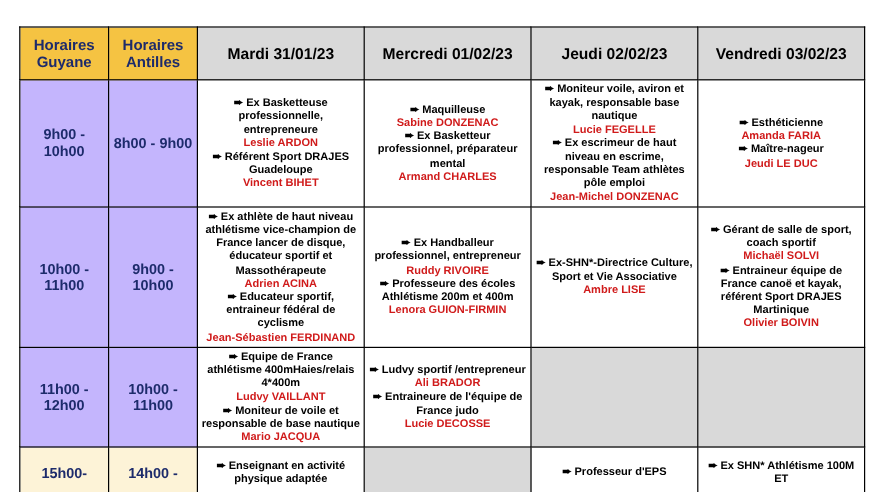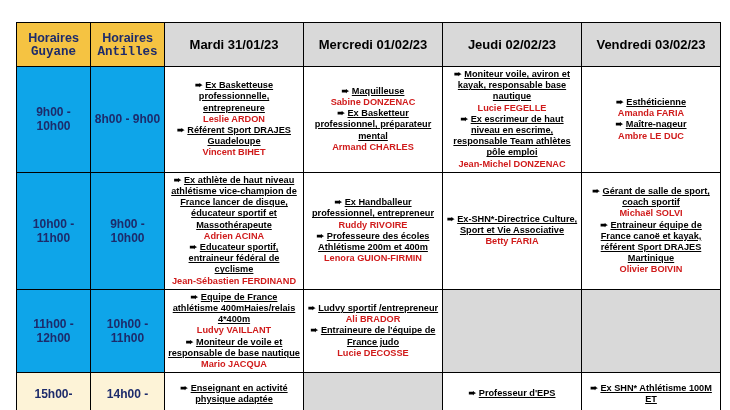--- a/index.html
+++ b/index.html
@@ -38,54 +38,53 @@
   .hdr {
     background: #f5c342;
     text-align: center;
     font-weight: bold;
     color: #1d2b6b;
     font-size: 12.5px;
     line-height: 14px;
     height: 44px;
   }
   .hdr .l1 { display: block; }
-  .hdr .l2 { display: block; font-family: Liberation Mono, monospace; }
+  .hdr .l2 { display: block; }
   .hdr-day {
     background: #d9d9d9;
     text-align: center;
     font-weight: bold;
     color: #000000;
     font-size: 13px;
     line-height: 16px;
   }
   .hdr-day .l2 { font-weight: bold; }
 
   .time {
-    background: #0ea5e9;
+    background: #c4b5fd;
     text-align: center;
     font-weight: bold;
     color: #1d2b6b;
     font-size: 12px;
     line-height: 14px;
   }
   .time.pale {
     background: #fdf3d7;
   }
   .cell {
     text-align: center;
     font-size: 9.2px;
     line-height: 11.2px;
     color: #000000;
   }
   .cell.gray { background: #d9d9d9; }
   .entry { margin: 0 0 0 0; }
   .role {
     color: #000000;
     font-weight: bold;
-    text-decoration: underline;
   }
   .name {
     color: #d01b1b;
     font-weight: bold;
     display: block;
   }
   .arrow {
     color: #000000;
     font-weight: bold;
   }
@@ -146,36 +145,36 @@
           <td class="cell">
             <div class="entry"><span class="arrow">➨ </span><span class="role">Maquilleuse</span><span class="name">Sabine DONZENAC</span></div>
             <div class="entry"><span class="arrow">➨ </span><span class="role">Ex Basketteur professionnel, préparateur mental</span><span class="name">Armand CHARLES</span></div>
           </td>
           <td class="cell">
             <div class="entry"><span class="arrow">➨ </span><span class="role">Moniteur voile, aviron et kayak, responsable base nautique</span><span class="name">Lucie FEGELLE</span></div>
             <div class="entry"><span class="arrow">➨ </span><span class="role">Ex escrimeur de haut niveau en escrime, responsable Team athlètes pôle emploi</span><span class="name">Jean-Michel DONZENAC</span></div>
           </td>
           <td class="cell">
             <div class="entry"><span class="arrow">➨ </span><span class="role">Esthéticienne</span><span class="name">Amanda FARIA</span></div>
-            <div class="entry"><span class="arrow">➨ </span><span class="role">Maître-nageur</span><span class="name">Ambre LE DUC</span></div>
+            <div class="entry"><span class="arrow">➨ </span><span class="role">Maître-nageur</span><span class="name">Jeudi LE DUC</span></div>
           </td>
         </tr>
         <tr class="r2">
           <td class="time">10h00 - 11h00</td>
           <td class="time">9h00 - 10h00</td>
           <td class="cell">
             <div class="entry"><span class="arrow">➨ </span><span class="role">Ex athlète de haut niveau athlétisme vice-champion de France lancer de disque, éducateur sportif et Massothérapeute</span><span class="name">Adrien ACINA</span></div>
             <div class="entry"><span class="arrow">➨ </span><span class="role">Educateur sportif, entraineur fédéral de cyclisme</span><span class="name">Jean-Sébastien FERDINAND</span></div>
           </td>
           <td class="cell">
             <div class="entry"><span class="arrow">➨ </span><span class="role">Ex Handballeur professionnel, entrepreneur</span><span class="name">Ruddy RIVOIRE</span></div>
             <div class="entry"><span class="arrow">➨ </span><span class="role">Professeure des écoles Athlétisme 200m et 400m</span><span class="name">Lenora GUION-FIRMIN</span></div>
           </td>
           <td class="cell">
-            <div class="entry"><span class="arrow">➨ </span><span class="role">Ex-SHN*-Directrice Culture, Sport et Vie Associative</span><span class="name">Betty FARIA</span></div>
+            <div class="entry"><span class="arrow">➨ </span><span class="role">Ex-SHN*-Directrice Culture, Sport et Vie Associative</span><span class="name">Ambre LISE</span></div>
           </td>
           <td class="cell">
             <div class="entry"><span class="arrow">➨ </span><span class="role">Gérant de salle de sport, coach sportif</span><span class="name">Michaël SOLVI</span></div>
             <div class="entry"><span class="arrow">➨ </span><span class="role">Entraineur équipe de France canoë et kayak, référent Sport DRAJES Martinique</span><span class="name">Olivier BOIVIN</span></div>
           </td>
         </tr>
         <tr class="r3">
           <td class="time">11h00 - 12h00</td>
           <td class="time">10h00 - 11h00</td>
           <td class="cell">

